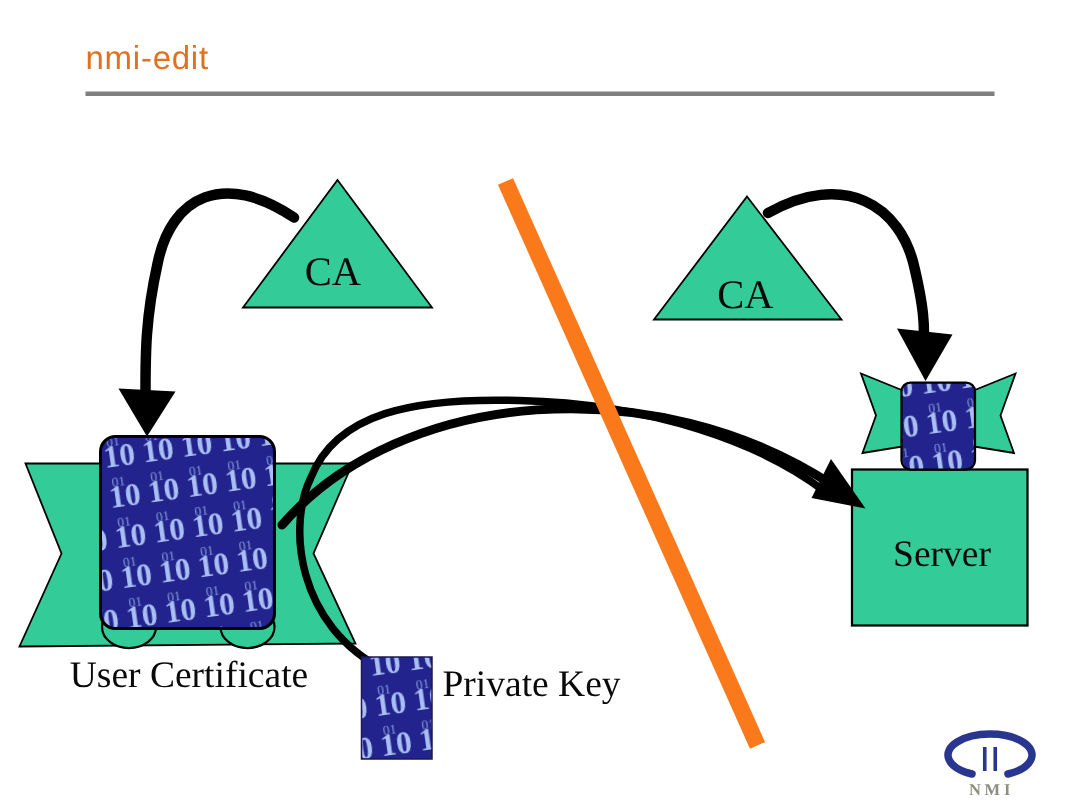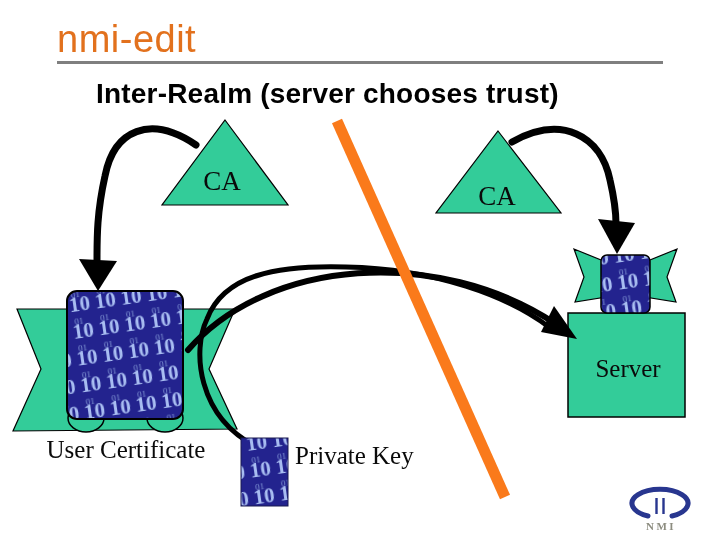--- a/index.html
+++ b/index.html
@@ -1,35 +1,34 @@
 <!DOCTYPE html>
 <html><head>
 <meta charset="utf-8">
 <style>
   html,body{margin:0;padding:0;}
   body{width:720px;height:540px;background:#ffffff;overflow:hidden;position:relative;
        font-family:"Liberation Sans",sans-serif;}
   .slide{position:absolute;inset:0;width:720px;height:540px;background:#fff;}
-  .brand{position:absolute;left:57px;top:22px;font-size:38px;line-height:34px;
+  .brand{position:absolute;left:57px;top:22px;font-size:22px;line-height:34px;
          color:#e2711d;font-weight:400;letter-spacing:0.5px;}
   .rule{position:absolute;left:57px;top:61px;width:606px;height:3px;background:#7f7f7f;}
   .title{position:absolute;left:96px;top:78px;font-size:28px;font-weight:bold;color:#000;
          letter-spacing:0.2px;white-space:nowrap;}
   svg{position:absolute;left:0;top:0;}
   .serif-label{font-family:"Liberation Serif",serif;fill:#0a0a0a;}
   .nmi-text{font-family:"Liberation Serif",serif;font-weight:bold;fill:#8d8d80;letter-spacing:2.5px;}
 </style>
 </head>
 <body>
 
 <div class="slide">
 
   <div class="brand">nmi-edit</div>
   <div class="rule"></div>
-  <div class="title">Inter-Realm (server chooses trust)</div>
 
   <svg width="720" height="540" viewBox="0 0 720 540">
     <defs>
       <pattern id="bintex" width="26" height="27" patternUnits="userSpaceOnUse" patternTransform="rotate(-8)">
         <rect width="26" height="27" fill="#23238e"></rect>
         <text x="0" y="22" font-size="21" font-weight="bold" fill="#a9bef2" font-family="Liberation Serif, serif">10</text>
         <text x="3" y="8" font-size="9" fill="#8fa8e0" opacity="0.85" font-family="Liberation Serif, serif">01</text>
       </pattern>
     </defs>
 

